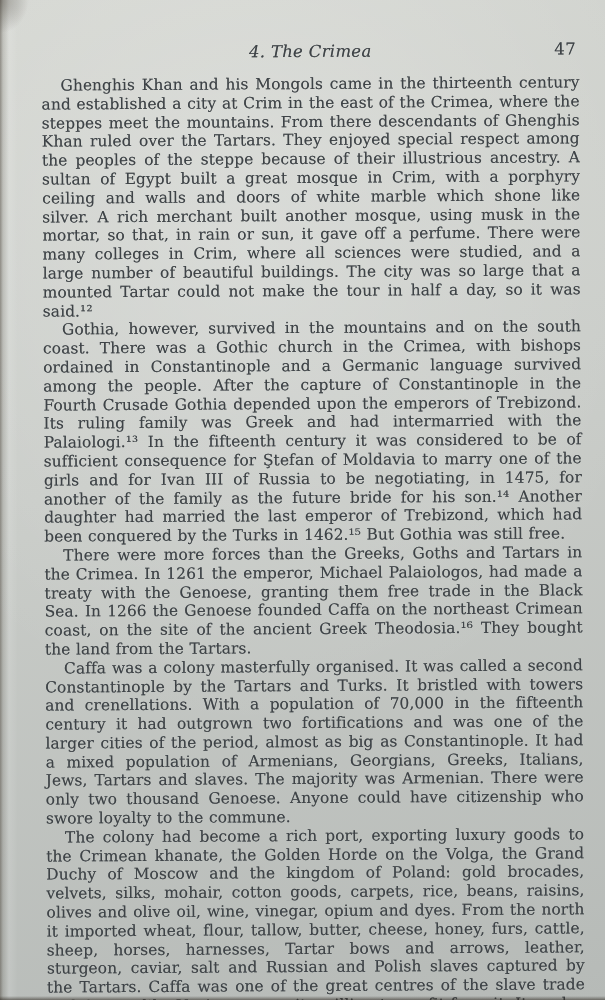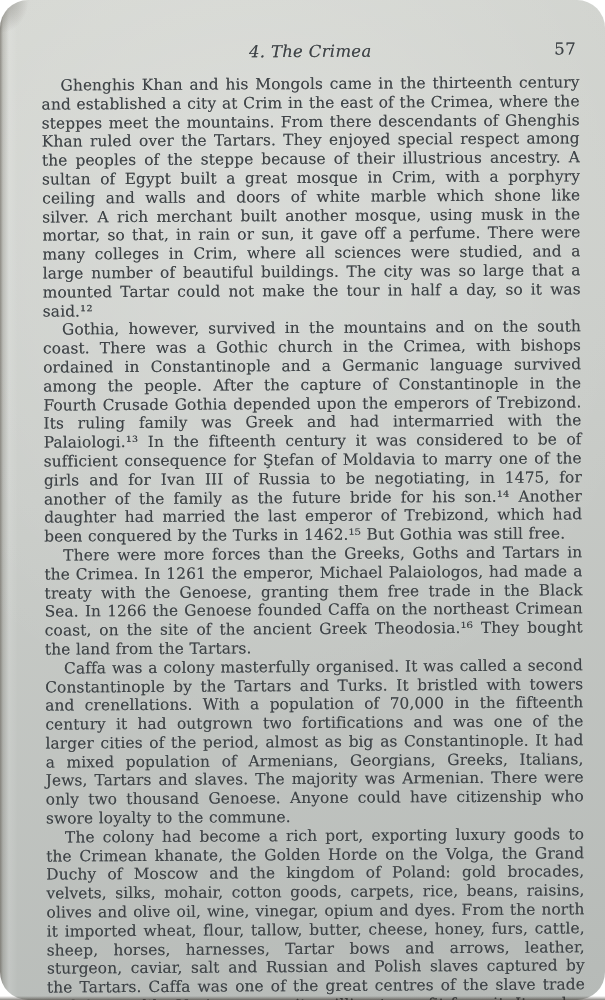--- a/index.html
+++ b/index.html
@@ -15,21 +15,20 @@
   }
   
   .photo {
     position: absolute;
     inset: 0;
     background:
       radial-gradient(40px 46px at 0 0, rgba(52,46,38,0.38), rgba(52,46,38,0) 72%),
       linear-gradient(to right, rgba(73,66,56,0.50) 0px, rgba(73,66,56,0.16) 3px, rgba(255,255,255,0.12) 9px, rgba(0,0,0,0) 18px),
       radial-gradient(120% 85% at 42% 24%, rgba(255,255,255,0.22) 0%, rgba(255,255,255,0) 58%),
       linear-gradient(168deg, #d5d7d2 0%, #c9ccc8 45%, #b6bab7 100%);
-    border-radius: 28px;
   }
   .photo::after {
     content: "";
     position: absolute;
     left: 0; right: 0; bottom: 0;
     height: 4px;
     background: linear-gradient(to top, rgba(42,36,28,0.55), rgba(42,36,28,0));
     pointer-events: none;
   }
   .page {
@@ -71,21 +70,21 @@
   }
 </style>
 </head>
 <body>
 
 <div class="photo">
   <div class="page">
 
     <div class="running-header">
       <span class="chapter">4. The Crimea</span>
-      <span class="pagenum">57</span>
+      <span class="pagenum">47</span>
     </div>
 
     <div class="body-text">
       <p>Ghenghis Khan and his Mongols came in the thirteenth century and established a city at Crim in the east of the Crimea, where the steppes meet the mountains. From there descendants of Ghenghis Khan ruled over the Tartars. They enjoyed special respect among the peoples of the steppe because of their illustrious ancestry. A sultan of Egypt built a great mosque in Crim, with a porphyry ceiling and walls and doors of white marble which shone like silver. A rich merchant built another mosque, using musk in the mortar, so that, in rain or sun, it gave off a perfume. There were many colleges in Crim, where all sciences were studied, and a large number of beautiful buildings. The city was so large that a mounted Tartar could not make the tour in half a day, so it was said.¹²</p>
       <p>Gothia, however, survived in the mountains and on the south coast. There was a Gothic church in the Crimea, with bishops ordained in Constantinople and a Germanic language survived among the people. After the capture of Constantinople in the Fourth Crusade Gothia depended upon the emperors of Trebizond. Its ruling family was Greek and had intermarried with the Palaiologi.¹³ In the fifteenth century it was considered to be of sufficient consequence for Ştefan of Moldavia to marry one of the girls and for Ivan III of Russia to be negotiating, in 1475, for another of the family as the future bride for his son.¹⁴ Another daughter had married the last emperor of Trebizond, which had been conquered by the Turks in 1462.¹⁵ But Gothia was still free.</p>
       <p>There were more forces than the Greeks, Goths and Tartars in the Crimea. In 1261 the emperor, Michael Palaiologos, had made a treaty with the Genoese, granting them free trade in the Black Sea. In 1266 the Genoese founded Caffa on the northeast Crimean coast, on the site of the ancient Greek Theodosia.¹⁶ They bought the land from the Tartars.</p>
       <p>Caffa was a colony masterfully organised. It was called a second Constantinople by the Tartars and Turks. It bristled with towers and crenellations. With a population of 70,000 in the fifteenth century it had outgrown two fortifications and was one of the larger cities of the period, almost as big as Constantinople. It had a mixed population of Armenians, Georgians, Greeks, Italians, Jews, Tartars and slaves. The majority was Armenian. There were only two thousand Genoese. Anyone could have citizenship who swore loyalty to the commune.</p>
       <p>The colony had become a rich port, exporting luxury goods to the Crimean khanate, the Golden Horde on the Volga, the Grand Duchy of Moscow and the kingdom of Poland: gold brocades, velvets, silks, mohair, cotton goods, carpets, rice, beans, raisins, olives and olive oil, wine, vinegar, opium and dyes. From the north it imported wheat, flour, tallow, butter, cheese, honey, furs, cattle, sheep, horses, harnesses, Tartar bows and arrows, leather, sturgeon, caviar, salt and Russian and Polish slaves captured by the Tartars. Caffa was one of the great centres of the slave trade and Genoa, like Venice, was quite willing to profit from it. It made</p>
     </div>
 

